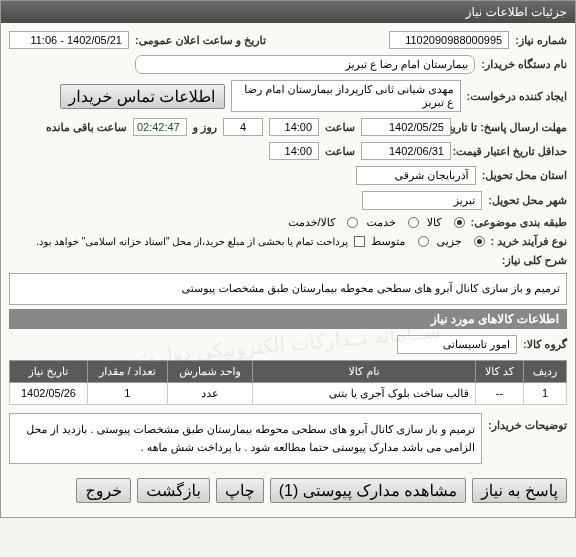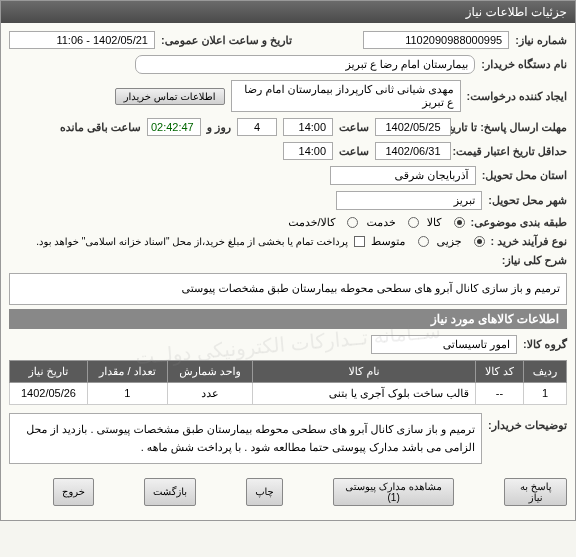--- a/index.html
+++ b/index.html
@@ -3,25 +3,25 @@
 <meta charset="utf-8">
 <style>
 * { box-sizing: border-box; margin: 0; padding: 0; }
 body { font-family: Tahoma, Arial, sans-serif; font-size: 11px; background: #f5f5f0; direction: rtl; }
 .window { width: 576px; background: #ec4899; border: 1px solid #999; }
 .titlebar { background: linear-gradient(to bottom, #6b6b6b, #4a4a4a); color: #fff; padding: 4px 8px; font-size: 12px; text-align: right; }
 .content { padding: 8px; background: #fafaf5; }
 .row { display: flex; align-items: center; margin-bottom: 6px; gap: 6px; flex-wrap: wrap; }
 .label { font-weight: bold; color: #333; white-space: nowrap; font-size: 11px; }
 .field { background: #fff; border: 1px solid #aaa; padding: 2px 6px; font-size: 11px; min-height: 18px; display: inline-block; }
-.field-sm { width: 76px; text-align: center; }
-.field-md { width: 146px; }
+.field-sm { width: 90px; }
+.field-md { width: 120px; }
 .field-lg { width: 230px; }
 .field-xl { width: 340px; border-radius: 7px; }
-.btn { background: linear-gradient(to bottom, #f0f0f0, #d0d0d0); border: 1px solid #888; padding: 2px 8px; font-size: 10px; cursor: pointer; border-radius: 2px; margin-left: 44px; }
+.btn { background: linear-gradient(to bottom, #f0f0f0, #d0d0d0); border: 1px solid #888; padding: 2px 8px; font-size: 16px; cursor: pointer; border-radius: 2px; }
 .radio-group { display: flex; gap: 8px; align-items: center; }
 .radio-item { display: flex; align-items: center; gap: 12px; }
 .radio-dot { width: 11px; height: 11px; border: 1px solid #666; border-radius: 50%; display: inline-flex; align-items: center; justify-content: center; }
 .radio-dot.checked::after { content: ''; width: 5px; height: 5px; background: #333; border-radius: 50%; }
 .checkbox { width: 11px; height: 11px; border: 1px solid #666; display: inline-block; background: #fff; }
 .section-header { background: #888; color: #fff; padding: 3px 8px; font-weight: bold; font-size: 12px; margin-top: 4px; }
 .desc-box { background: #fff; border: 1px solid #aaa; padding: 6px; font-size: 11px; line-height: 1.6; min-height: 28px; }
 .table { width: 100%; border-collapse: collapse; margin-top: 2px; }
 .table th { background: #5a5a5a; color: #fff; padding: 4px 6px; font-size: 11px; font-weight: normal; border: 1px solid #999; text-align: center; }
 .table td { background: #fff; padding: 4px 6px; font-size: 11px; border: 1px solid #ccc; text-align: center; }

